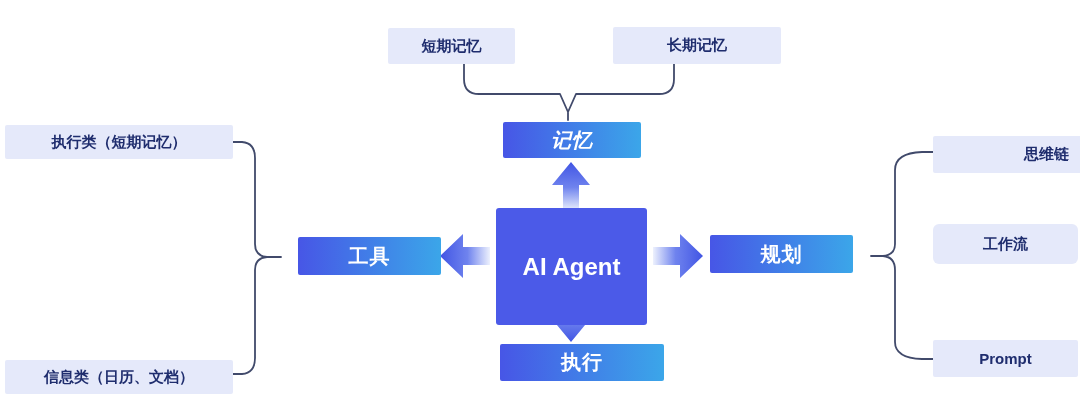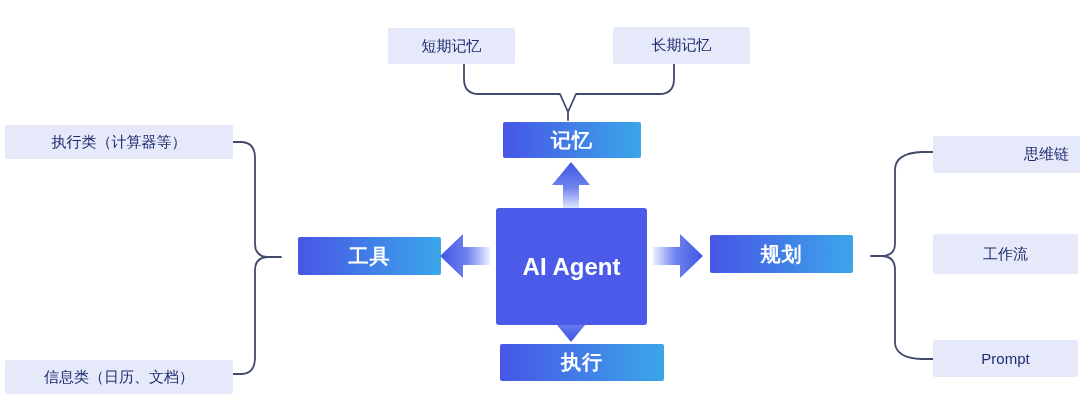--- a/index.html
+++ b/index.html
@@ -50,47 +50,47 @@
     align-items: center;
     justify-content: center;
     border-radius: 3px;
   }
   
   .leaf {
     position: absolute;
     background: #E5E9FA;
     color: #1F2D6E;
     font-size: 15px;
-    font-weight: normal;
+    font-weight: bold;
     display: flex;
     align-items: center;
     justify-content: center;
     text-align: center;
     border-radius: 2px;
   }
   .leaf.wrap {
     justify-content: flex-start;
     text-align: left;
     padding: 0 11px;
     line-height: 1.6;
     box-sizing: border-box;
   }
   
-  .node-memory    { left: 503px; top: 122px; width: 138px; height: 36px; }
+  .node-memory    { left: 503px; top: 122px; width: 138px; height: 36px; font-style: italic; }
   .node-tools     { left: 290px; top: 237px; width: 143px; height: 38px; margin-left: 8px; }
   .node-planning  { left: 710px; top: 235px; width: 143px; height: 38px; }
   .node-execution { left: 500px; top: 344px; width: 164px; height: 37px; }
   
   .leaf-short   { left: 388px; top: 28px;  width: 127px; height: 36px; }
-  .leaf-long    { left: 613px; top: 27px;  width: 137px; height: 37px; }
+  .leaf-long    { left: 613px; top: 27px;  width: 168px; height: 37px; }
   .leaf-exec    { left: 5px;   top: 125px; width: 228px; height: 34px; }
   .leaf-algo    { left: 5px;   top: 243px; width: 228px; height: 64px; }
   .leaf-info    { left: 5px;   top: 360px; width: 228px; height: 34px; }
   .leaf-cot     { left: 933px; top: 136px; width: 145px; height: 37px; padding-left: 41px; }
-  .leaf-flow    { left: 933px; top: 234px; width: 145px; height: 40px; }
+  .leaf-flow    { left: 933px; top: 224px; width: 145px; height: 40px; border-radius: 6px; }
   .leaf-prompt  { left: 933px; top: 340px; width: 145px; height: 37px; }
 </style>
 </head>
 <body>
 
 <div class="canvas">
 
   <svg class="overlay" viewBox="0 0 1080 402" aria-hidden="true">
     <defs>
       <linearGradient id="gradUp" x1="0" y1="0" x2="0" y2="1">
@@ -136,20 +136,20 @@
   <div class="center-node">AI Agent</div>
 
   <div class="node node-memory">记忆</div>
   <div class="node node-tools">工具</div>
   <div class="node node-planning">规划</div>
   <div class="node node-execution">执行</div>
 
   <div class="leaf leaf-short">短期记忆</div>
   <div class="leaf leaf-long">长期记忆</div>
 
-  <div class="leaf leaf-exec">执行类（计算器等）</div>
+  <div class="leaf leaf-exec">执行类（短期记忆）</div>
   <div class="leaf leaf-info">信息类（日历、文档）</div>
 
   <div class="leaf leaf-cot">思维链</div>
   <div class="leaf leaf-flow">工作流</div>
   <div class="leaf leaf-prompt">Prompt</div>
 
 </div>
 
 </body></html>

